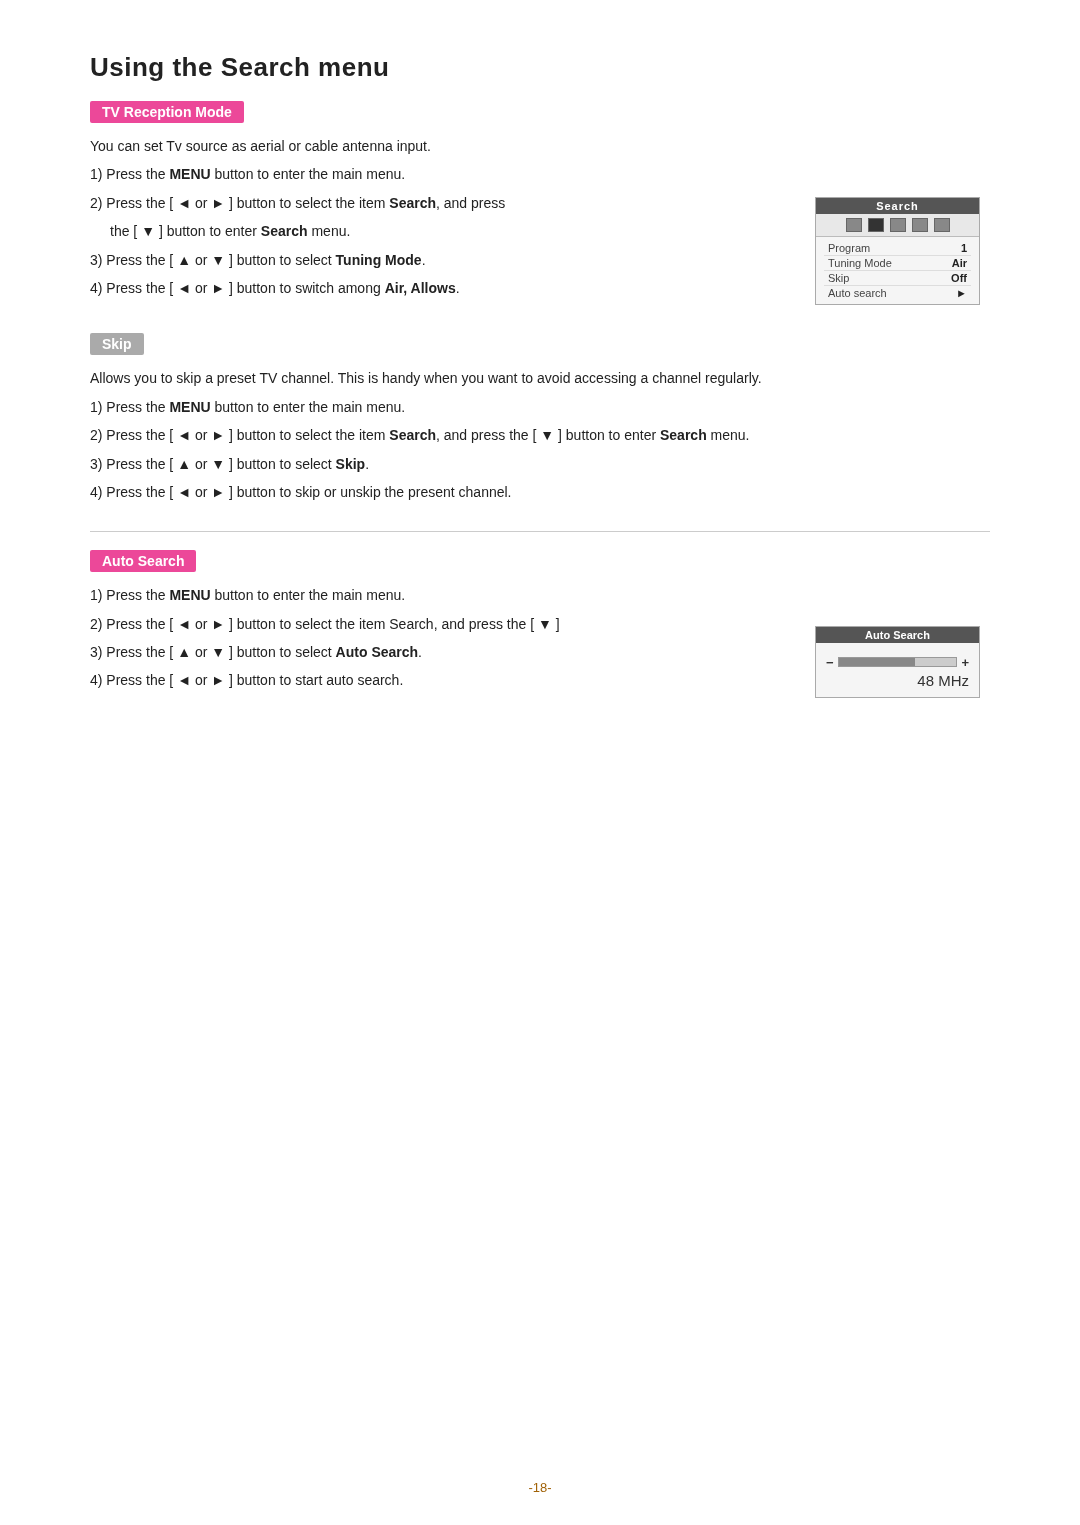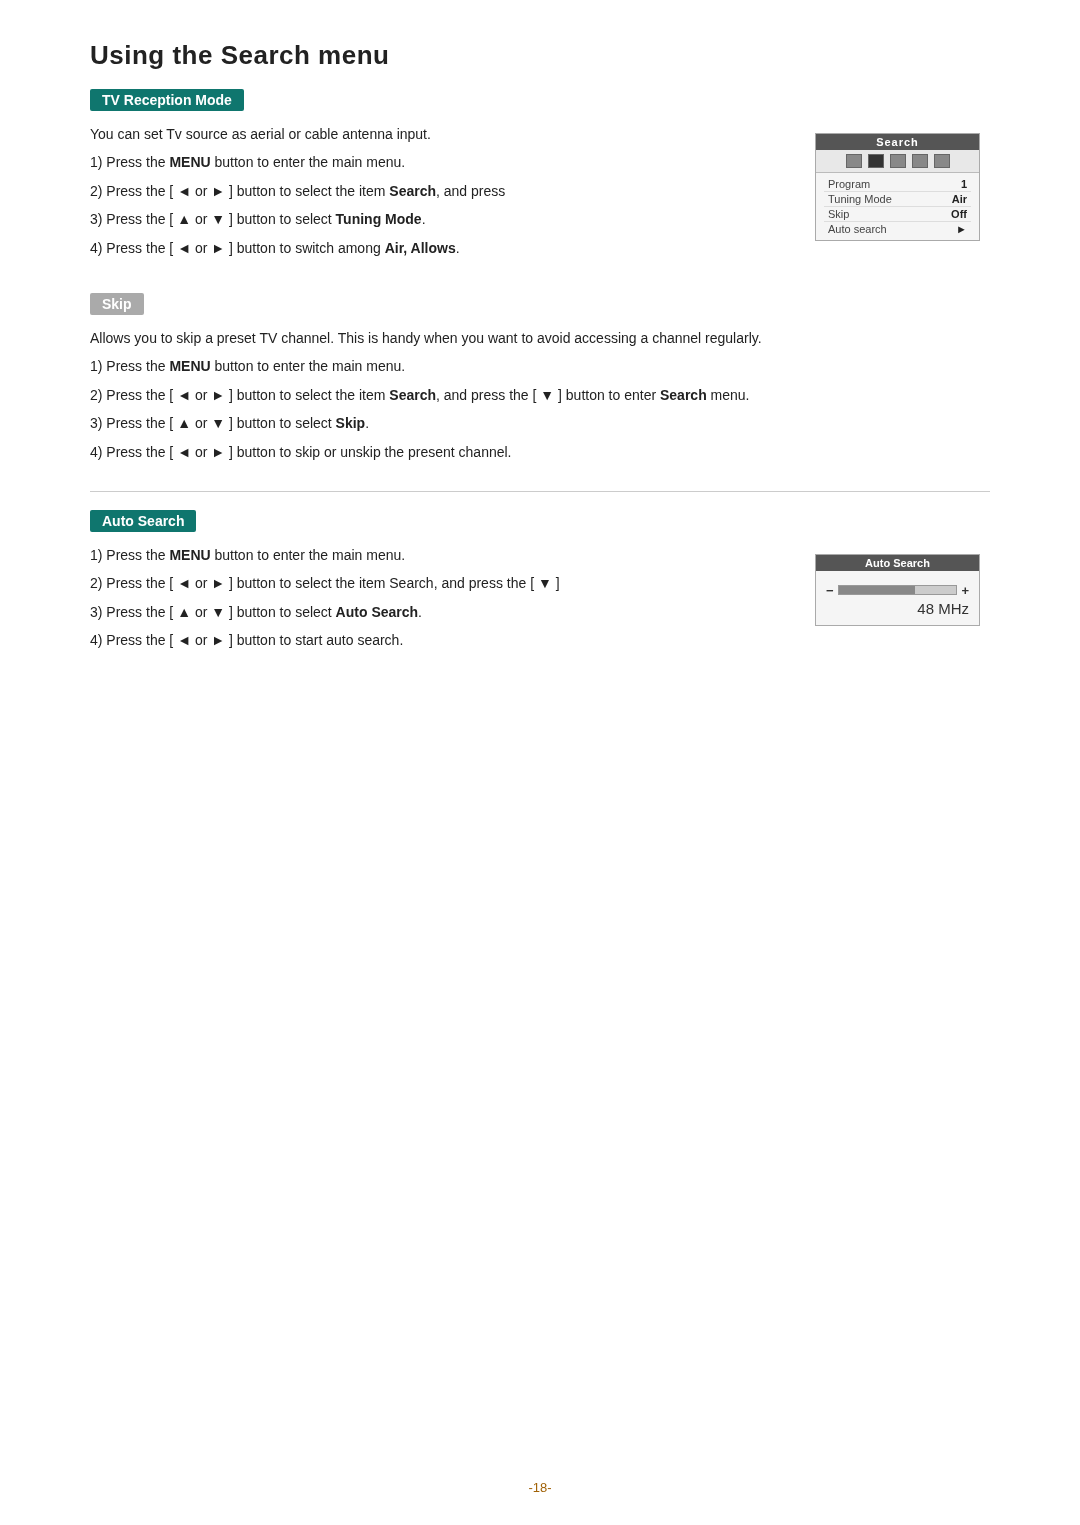--- a/index.html
+++ b/index.html
@@ -7,49 +7,49 @@
       background: #fff;
       font-family: Arial, sans-serif;
       font-size: 14px;
       color: #222;
       width: 1080px;
       min-height: 1525px;
       position: relative;
     }
     .page {
       width: 900px;
-      margin: 0 auto;
+      margin: 12px auto;
       padding: 40px 0 60px 0;
     }
     h1 {
       font-size: 26px;
       font-weight: bold;
       margin-bottom: 18px;
       letter-spacing: 0.5px;
     }
     .section-header {
       display: inline-block;
-      background: #0f766e;
+      background: #ec4899;
       color: #fff;
       font-size: 14px;
       font-weight: bold;
       padding: 3px 12px;
       margin-bottom: 12px;
       border-radius: 2px;
     }
     .section-header.light {
       background: #aaa;
       color: #fff;
     }
     .section {
       margin-bottom: 28px;
     }
     .section-row {
       display: flex;
-      align-items: flex-start;
+      align-items: flex-end;
       gap: 30px;
     }
     .section-text {
       flex: 1;
     }
     .section-image {
       flex-shrink: 0;
       width: 175px;
       margin-top: 10px;
     }
@@ -187,20 +187,21 @@
 
   <h1>Using the Search  menu</h1>
 
   <div class="section">
     <div class="section-header">TV Reception Mode</div>
     <div class="section-row">
       <div class="section-text">
         <p class="step">You can set Tv source as aerial or cable antenna input.</p>
         <p class="step">1) Press the <b>MENU</b> button to enter the main menu.</p>
         <p class="step">2) Press the [ ◄ or ► ] button to select the item <b>Search</b>, and press</p>
+        <p class="step indent">the [ ▼ ] button to enter <b>Search</b> menu.</p>
         <p class="step">3) Press the [ ▲ or ▼ ] button to select <b>Tuning Mode</b>.</p>
         <p class="step">4) Press the [ ◄ or ► ] button to switch among <b>Air, Allows</b>.</p>
       </div>
       <div class="section-image">
         <div class="menu-box">
           <div class="menu-box-title">Search</div>
           <div class="menu-box-icons">
             <span class="menu-icon"></span>
             <span class="menu-icon active"></span>
             <span class="menu-icon"></span>

